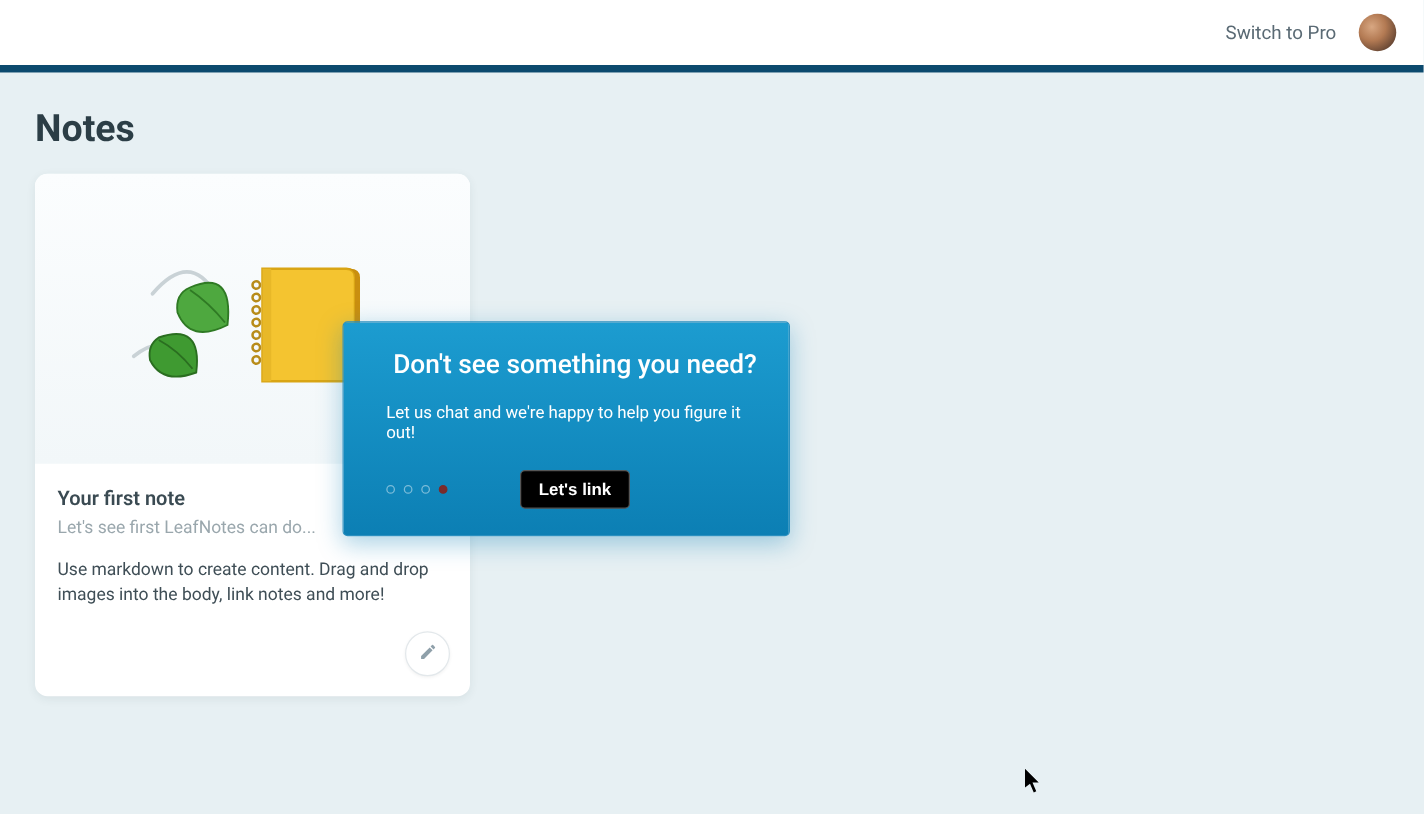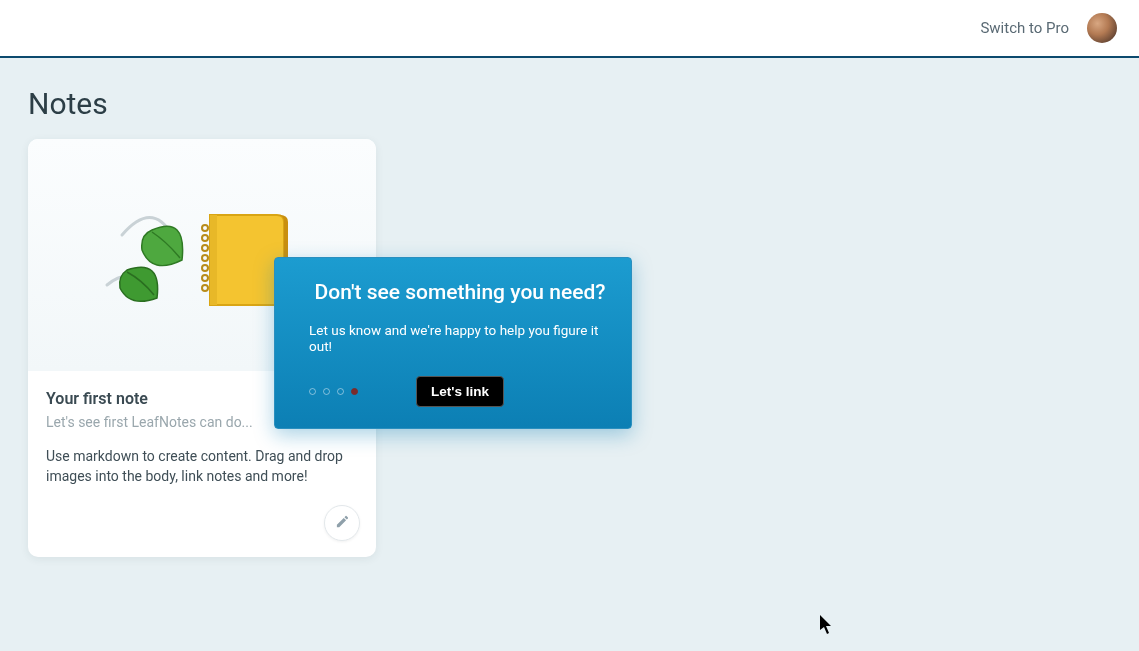--- a/index.html
+++ b/index.html
@@ -7,21 +7,21 @@
     font-family: -apple-system, BlinkMacSystemFont, "Segoe UI", Roboto, Helvetica, Arial, sans-serif;
     background: #e7f0f3;
     width: 1139px;
     height: 651px;
     overflow: hidden;
     position: relative;
   }
   .topbar {
     background: #ffffff;
     height: 58px;
-    border-bottom: 2px solid #0c4a6e;
+    border-bottom: 6px solid #0c4a6e;
     display: flex;
     align-items: center;
     justify-content: flex-end;
     padding: 0 22px;
     gap: 18px;
   }
   .switch-pro {
     color: #5a6a74;
     font-size: 15px;
     cursor: pointer;
@@ -38,21 +38,21 @@
     position: relative;
   }
   .header-row {
     display: flex;
     justify-content: space-between;
     align-items: center;
     margin-bottom: 18px;
   }
   .page-title {
     font-size: 30px;
-    font-weight: 400;
+    font-weight: 700;
     color: #2c3e46;
   }
   .new-note-btn {
     background: #2bb673;
     color: #fff;
     border: none;
     border-radius: 8px;
     padding: 10px 18px;
     font-size: 15px;
     font-weight: 500;
@@ -233,21 +233,21 @@
         <svg width="15" height="15" viewBox="0 0 24 24">
           <path d="M3 17.25V21h3.75l11-11-3.75-3.75-11 11zM20.71 7.04a1 1 0 0 0 0-1.41l-2.34-2.34a1 1 0 0 0-1.41 0l-1.83 1.83 3.75 3.75 1.83-1.83z" fill="#8fa0aa"></path>
         </svg>
       </span>
     </button>
   </div>
 </div>
 
 <div class="popup">
   <div class="popup-title">Don't see something you need?</div>
-  <div class="popup-subtitle">Let us know and we're happy to help you figure it out!</div>
+  <div class="popup-subtitle">Let us chat and we're happy to help you figure it out!</div>
   <div class="popup-bottom-row">
     <div class="dots">
       <span class="dot"></span>
       <span class="dot"></span>
       <span class="dot"></span>
       <span class="dot active"></span>
     </div>
     <button class="chat-btn">Let's link</button>
   </div>
 </div>

